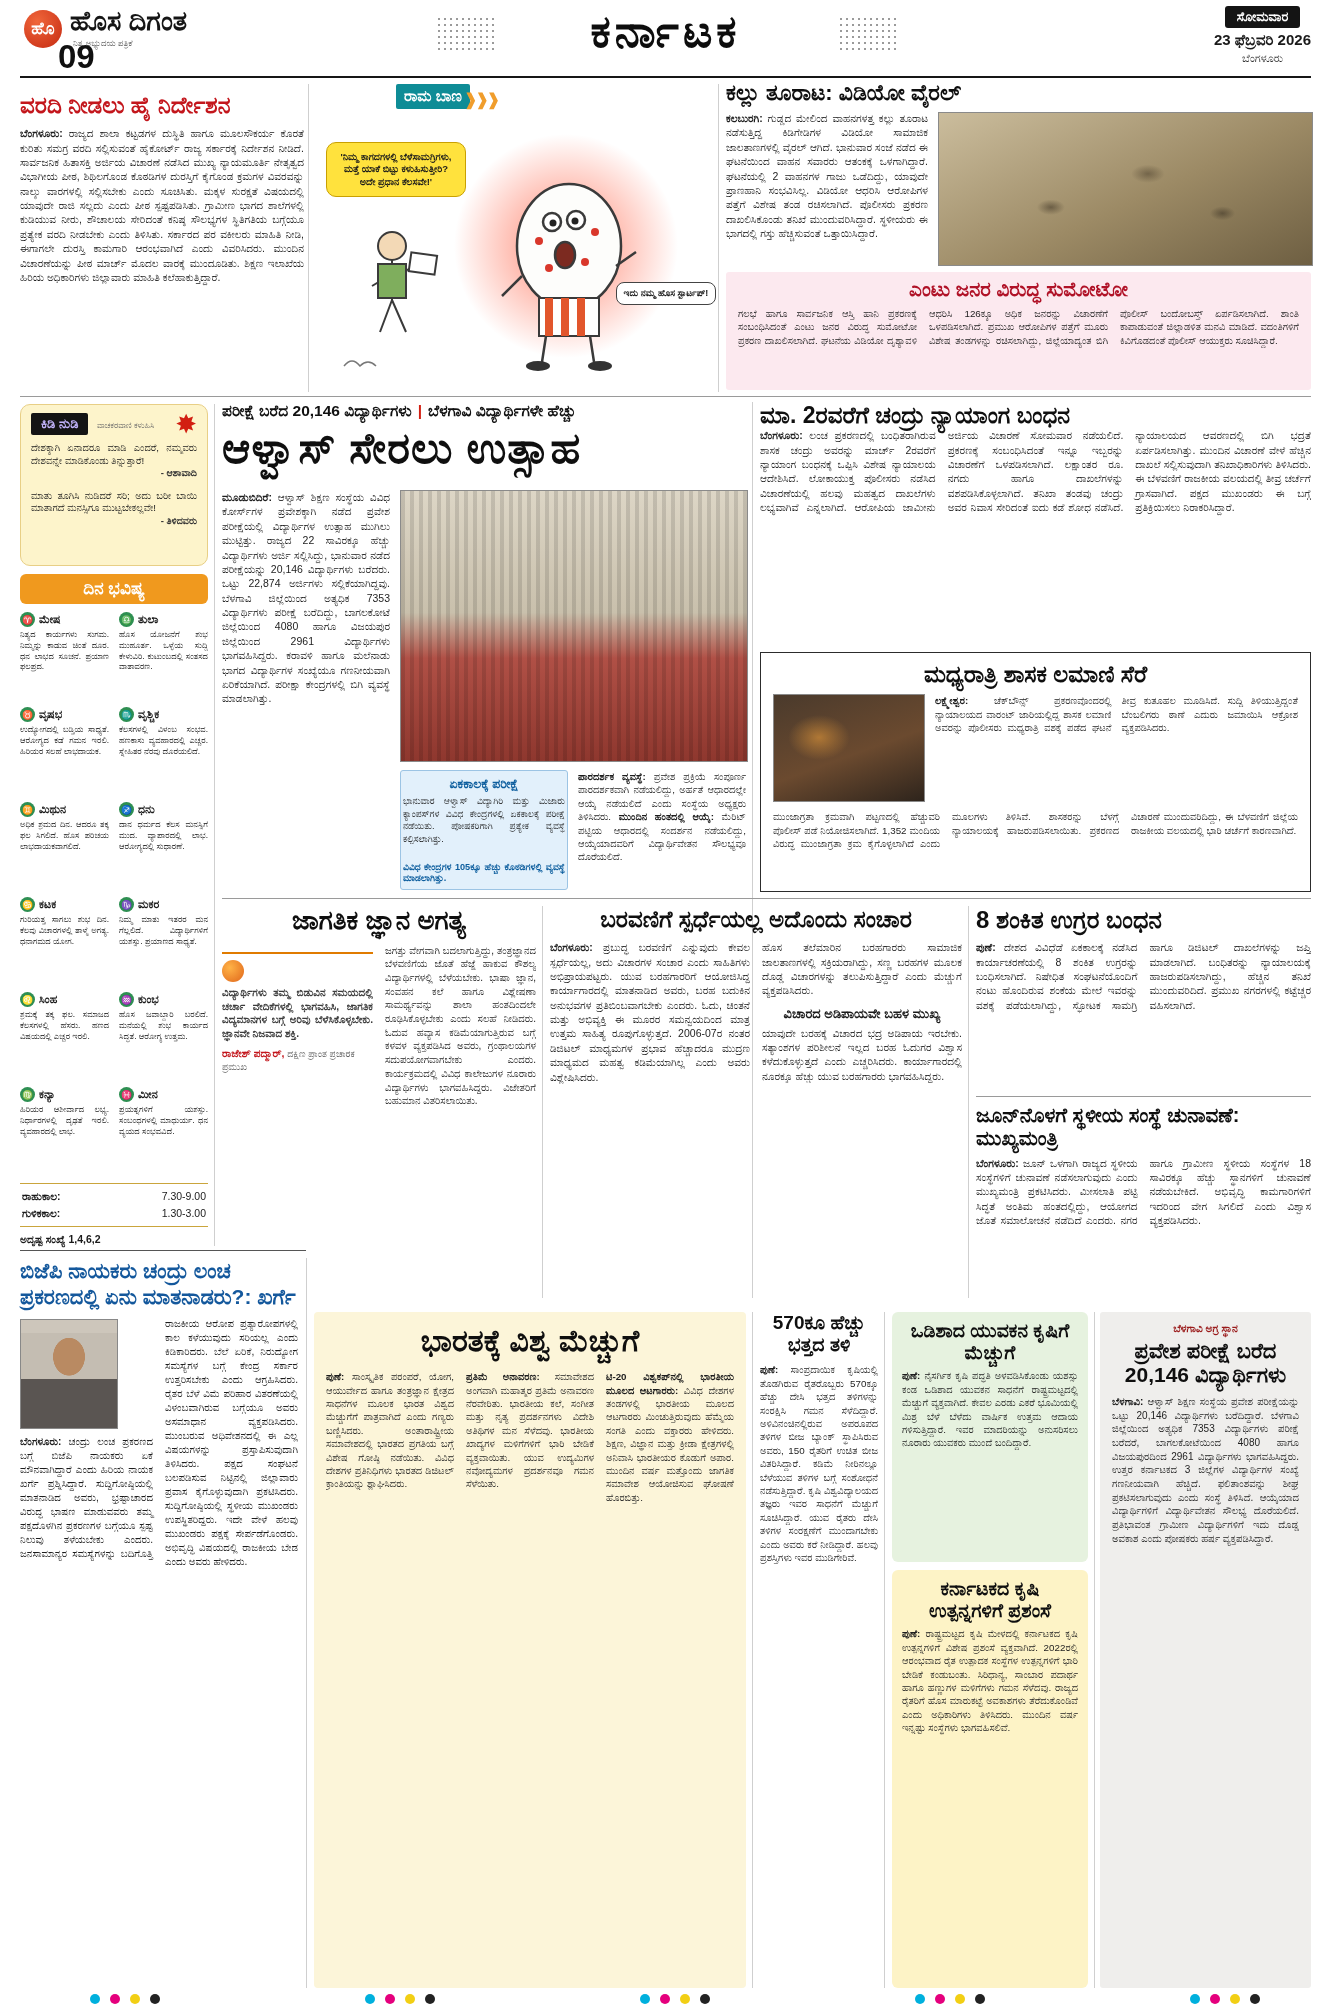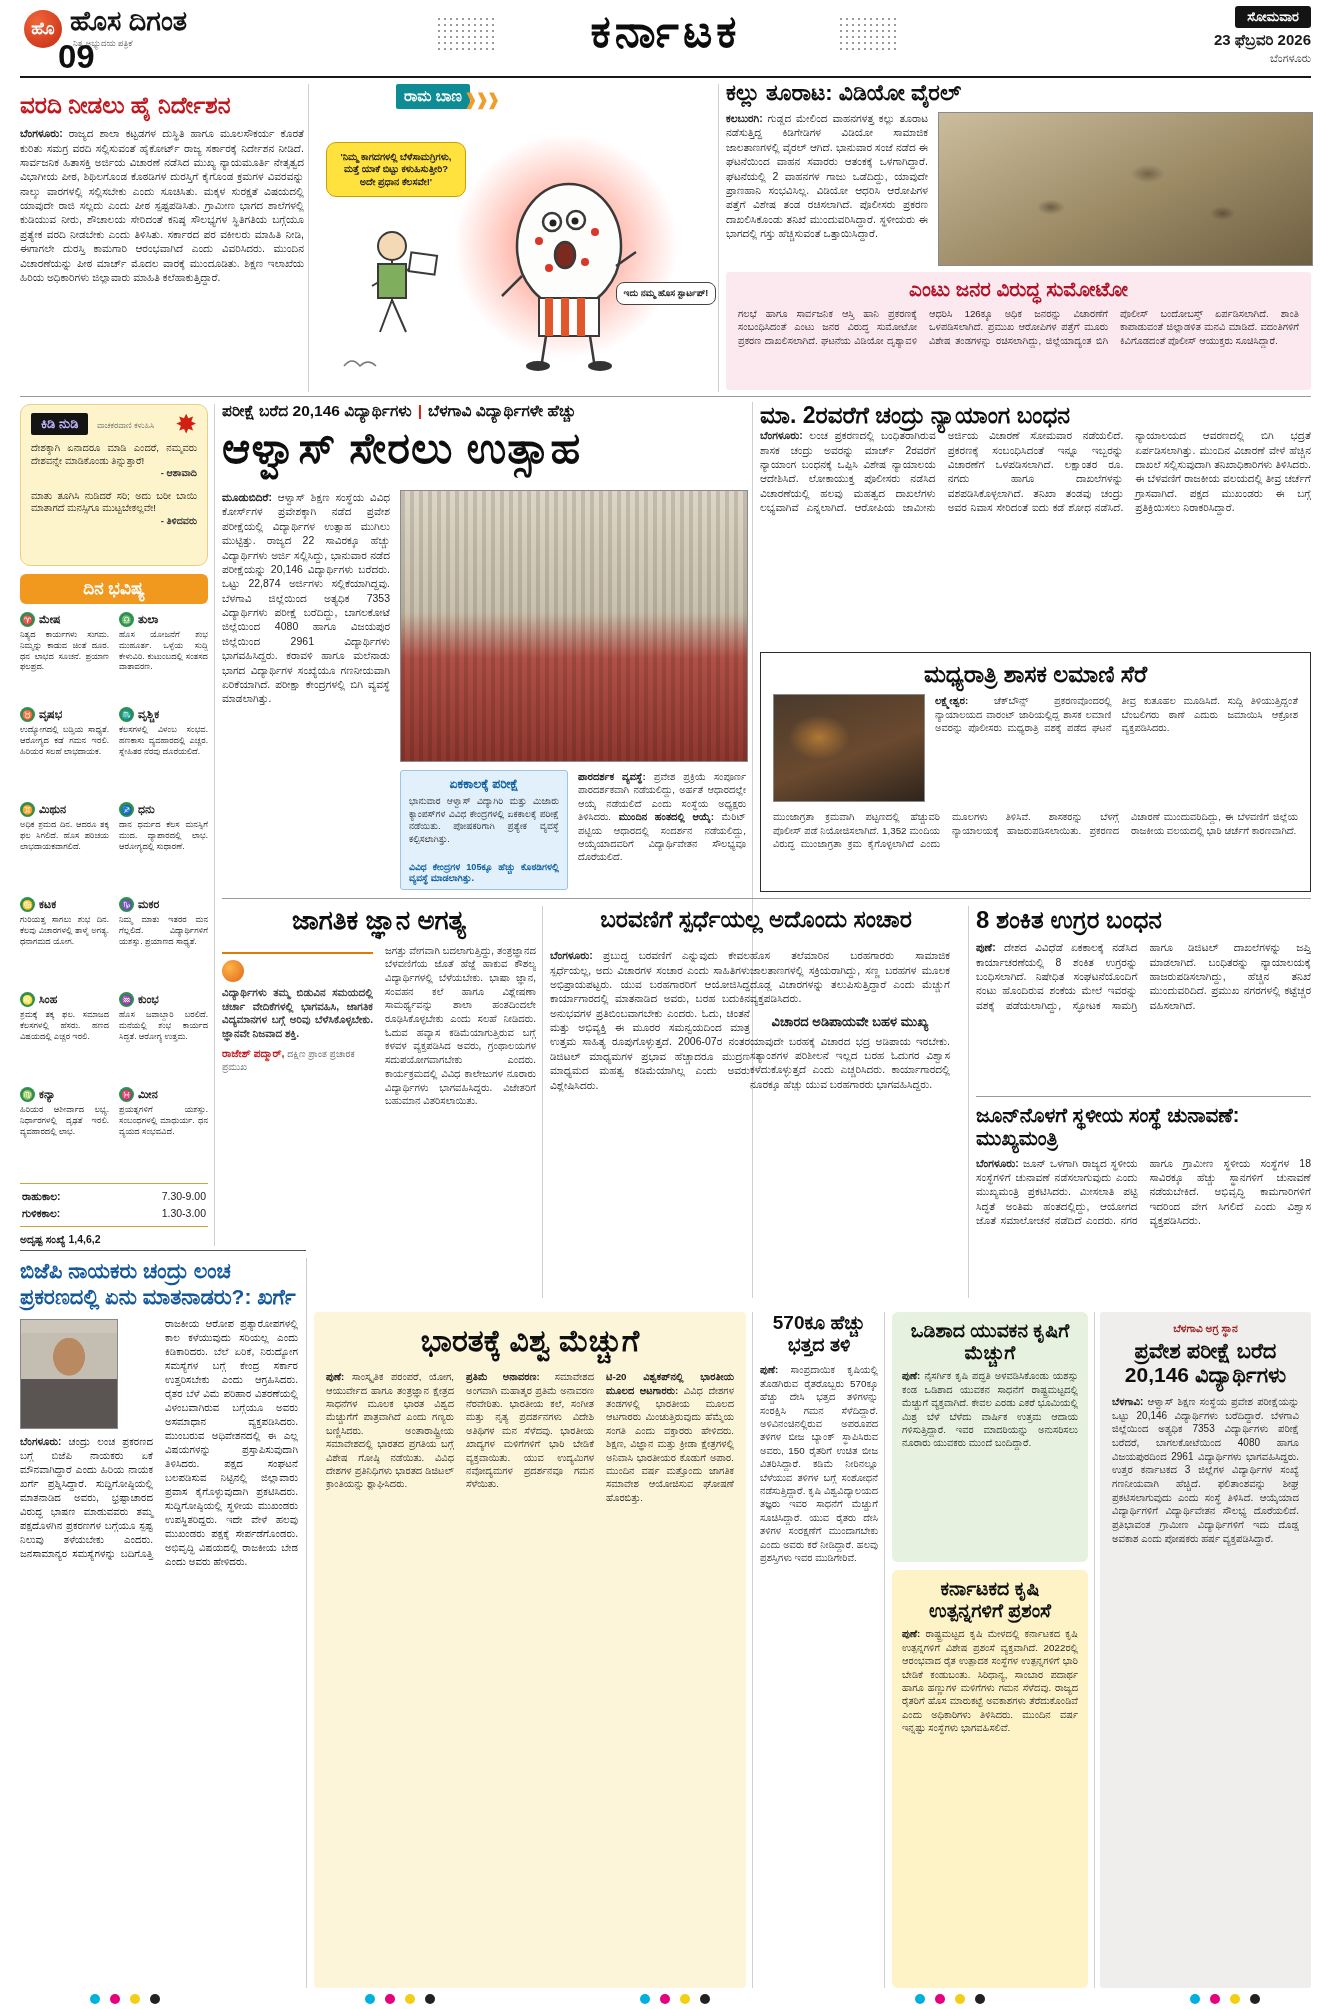--- a/index.html
+++ b/index.html
@@ -18,21 +18,21 @@
   .logo-circle{position:absolute;left:24px;top:10px;width:38px;height:38px;border-radius:50%;
     background:radial-gradient(circle at 35% 30%,#f0663a,#c52a12);color:#fff;font-weight:800;
     font-size:17px;display:flex;align-items:center;justify-content:center}
   .masthead{position:absolute;left:70px;top:6px;font-size:27px;font-weight:800;color:#151515;margin:0}
   .tagline{position:absolute;left:73px;top:38px;font-size:8.5px;color:#555}
   .pageno{position:absolute;left:58px;top:38px;font-size:33px;font-weight:800;color:#101010}
   .sect{position:absolute;left:50%;top:6px;transform:translateX(-50%);font-size:45px;font-weight:800;
     letter-spacing:4px;color:#0d0d0d;white-space:nowrap}
   .dots{position:absolute;top:16px;width:58px;height:34px;
     background-image:radial-gradient(circle,#9a9a9a 1px,transparent 1.5px);background-size:6px 6px}
-  .hdr-right{position:absolute;right:20px;top:6px;text-align:right}
+  .hdr-right{position:absolute;right:20px;top:6px;text-align:center}
   .day-pill{display:inline-block;background:#141414;color:#fff;font-weight:700;font-size:13px;
     padding:3px 12px;border-radius:3px}
   .hdr-date{font-size:15px;font-weight:700;margin-top:3px}
   .hdr-city{font-size:11px;color:#333;margin-top:3px}
   .hdr-line{position:absolute;left:20px;top:76px;width:1291px;height:2px;background:#171717}
 
   
   #a-hc{position:absolute;left:20px;top:92px;width:284px;height:300px}
   #a-hc .hl{font-size:23px;color:#c3161c;margin-bottom:8px}
   #cartoon{position:absolute;left:314px;top:84px;width:400px;height:308px}
@@ -84,21 +84,21 @@
   
   #a-main{position:absolute;left:222px;top:402px;width:524px;height:488px}
   .kick{font-size:15.5px;font-weight:700;color:#111}
   .ksep{color:#d21f12;margin:0 6px;font-weight:800}
   #a-main .hl{font-size:43px;margin-top:4px;letter-spacing:1px}
   .mcol{position:absolute;left:0;top:88px;width:168px;height:398px}
   .photo-exam{left:178px;top:88px;width:346px;height:270px;position:absolute;border:1px solid #8a8a8a;
     background-image:repeating-linear-gradient(90deg,rgba(0,0,0,.12) 0 4px,transparent 4px 9px),
       linear-gradient(#ddd6c6 0%,#c9c0ac 45%,#b05046 62%,#8e372e 100%)}
   .bluebox{position:absolute;left:178px;top:368px;width:168px;height:120px;background:#e2f0fb;
-    border:1px solid #9cc4e4;border-radius:3px;padding:6px 8px;box-sizing:border-box}
+    border:1px solid #9cc4e4;border-radius:3px;padding:6px 2px;box-sizing:border-box}
   .bluebox b.bt{display:block;text-align:center;color:#0d5e9e;font-size:12.5px;margin-bottom:3px}
   .bluebox .body{font-size:9.2px;height:64px}
   .bluebox .bf{font-size:9.2px;font-weight:700;color:#0d5e9e;margin-top:3px;text-align:justify}
   .subcol{position:absolute;left:356px;top:368px;width:168px;height:120px}
   .vr-main{left:752px;top:402px;height:896px}
 
   
   #a-chandru{position:absolute;left:760px;top:402px;width:551px}
   #a-chandru .hl{font-size:23px;margin-bottom:0}
   #a-chandru .body{height:198px}
@@ -121,21 +121,21 @@
   .jc .body{font-size:10px}
   .quote{margin-top:8px;border-top:2px solid #e07b00;padding-top:6px}
   .qicon{width:22px;height:22px;border-radius:50%;display:block;margin-bottom:4px;
     background:radial-gradient(circle at 35% 35%,#ffb347,#e0661a)}
   .qtext{font-size:10.3px;font-weight:700;color:#3c3c3c;line-height:1.35;text-align:justify;margin:0}
   .byline{margin-top:6px;font-size:10.5px;font-weight:800;color:#c3161c}
   .byrole{font-size:9.3px;color:#555;font-weight:400}
   .vr-j{left:542px;top:906px;height:392px}
   #a-bar{position:absolute;left:550px;top:906px;width:412px;height:392px}
   #a-bar .hl{font-size:23px;text-align:center}
-  .bcols{display:flex;gap:0;margin-top:16px}
+  .bcols{display:flex;gap:12px;margin-top:8px}
   .bc{width:200px;height:352px;overflow:hidden}
   .bsub{display:block;text-align:center;font-size:13px;font-weight:800;margin:8px 0 4px}
   .vr-b{left:968px;top:906px;height:392px}
   #a-ugra{position:absolute;left:976px;top:906px;width:335px}
   #a-ugra .hl{font-size:24px;margin-bottom:7px}
   #a-ugra .body{height:144px}
   .hr-u{left:976px;top:1096px;width:335px}
   #a-chun{position:absolute;left:976px;top:1104px;width:335px}
   #a-chun .hl{font-size:20px;margin-bottom:6px}
   #a-chun .body{height:136px}

